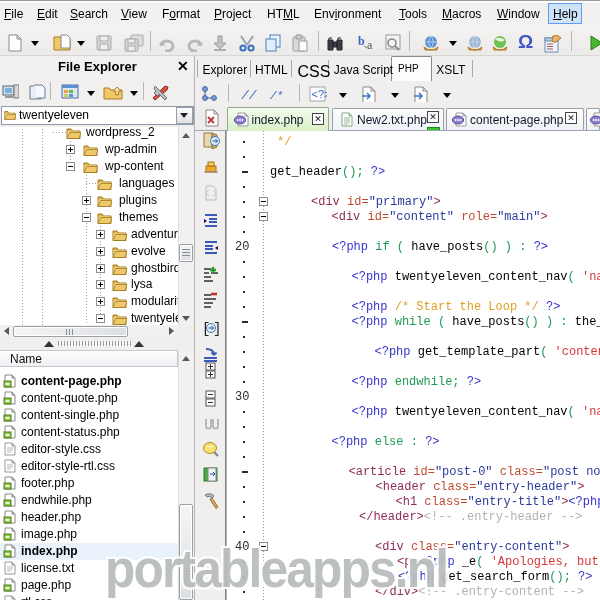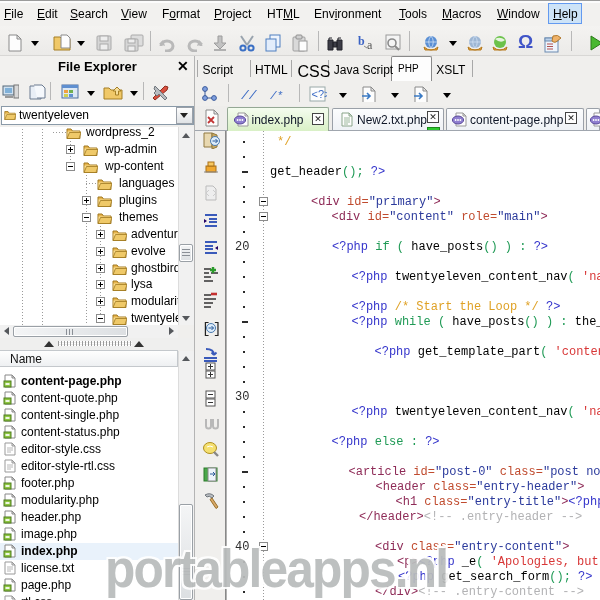--- a/index.html
+++ b/index.html
@@ -386,21 +386,21 @@
         <rect x="1" y="7" width="7" height="6" fill="#8ec641" stroke="#4e7d1e"></rect>
         <rect x="2.5" y="9" width="4" height="2" fill="#fff" opacity="0.85"></rect>
       </svg>
 <div class="frow" style="top:109px;">footer.php</div>
 <svg class="abs" style="left:3px;top:126.30000000000001px;" width="13" height="14" viewBox="0 0 13 14">
         <path d="M2 1 h7 l3 3 v9 h-10 z" fill="#fff" stroke="#888"></path>
         <path d="M9 1 l3 3 h-3 z" fill="#ddd" stroke="#888"></path>
         <rect x="1" y="7" width="7" height="6" fill="#8ec641" stroke="#4e7d1e"></rect>
         <rect x="2.5" y="9" width="4" height="2" fill="#fff" opacity="0.85"></rect>
       </svg>
-<div class="frow" style="top:126px;">modularity.php</div>
+<div class="frow" style="top:126px;">endwhile.php</div>
 <svg class="abs" style="left:3px;top:143.29999999999995px;" width="13" height="14" viewBox="0 0 13 14">
         <path d="M2 1 h7 l3 3 v9 h-10 z" fill="#fff" stroke="#888"></path>
         <path d="M9 1 l3 3 h-3 z" fill="#ddd" stroke="#888"></path>
         <rect x="1" y="7" width="7" height="6" fill="#8ec641" stroke="#4e7d1e"></rect>
         <rect x="2.5" y="9" width="4" height="2" fill="#fff" opacity="0.85"></rect>
       </svg>
 <div class="frow" style="top:143px;">header.php</div>
 <svg class="abs" style="left:3px;top:160.29999999999995px;" width="13" height="14" viewBox="0 0 13 14">
         <path d="M2 1 h7 l3 3 v9 h-10 z" fill="#fff" stroke="#888"></path>
         <path d="M9 1 l3 3 h-3 z" fill="#ddd" stroke="#888"></path>
@@ -442,21 +442,21 @@
 <div class="abs" style="left:182px;top:568px;width:8px;height:1px;background:#8a8f96;box-shadow:0 3px #8a8f96,0 6px #8a8f96"></div>
 <div class="abs" style="left:194px;top:56px;width:1px;height:544px;background:#b4b4b4"></div>
 <div class="abs" style="left:195px;top:56px;width:5px;height:544px;background:#f0efed"></div>
 <div class="abs" style="left:200px;top:56px;width:400px;height:25px;background:#f0efed"></div>
 <div class="abs" style="left:197px;top:60px;width:1px;height:17px;background:#a8a8a8"></div>
 <div class="abs" style="left:249.5px;top:60px;width:1px;height:17px;background:#a8a8a8"></div>
 <div class="abs" style="left:291.3px;top:60px;width:1px;height:17px;background:#a8a8a8"></div>
 <div class="abs" style="left:327.5px;top:60px;width:1px;height:17px;background:#a8a8a8"></div>
 <div class="abs" style="left:472px;top:60px;width:1px;height:17px;background:#a8a8a8"></div>
 <div class="abs" style="left:391px;top:56px;width:41px;height:25px;background:#fdfdfd;border:1px solid #8a8a8a;border-bottom:none;border-radius:2px 2px 0 0"></div>
-<div class="abs" style="left:202.5px;top:63px;font-size:12px;color:#000;white-space:nowrap">Script</div>
+<div class="abs" style="left:202.5px;top:63px;font-size:12px;color:#000;white-space:nowrap">Explorer</div>
 <div class="abs" style="left:255px;top:63px;font-size:12px;color:#000;white-space:nowrap">HTML</div>
 <div class="abs" style="left:297.5px;top:63px;font-size:16px;color:#000;white-space:nowrap">CSS</div>
 <div class="abs" style="left:333.8px;top:63px;font-size:12px;color:#000;white-space:nowrap">Java Script</div>
 <div class="abs" style="left:398px;top:63px;font-size:10px;color:#000;white-space:nowrap">PHP</div>
 <div class="abs" style="left:436.2px;top:63px;font-size:12px;color:#000;white-space:nowrap">XSLT</div>
 <div class="abs" style="left:195px;top:81px;width:405px;height:25px;background:#f0efed"></div>
 <svg class="abs" style="left:201px;top:86px;" width="18" height="16" viewBox="0 0 18 16">
       <circle cx="4" cy="3" r="2.4" fill="#7f9fdf" stroke="#3a5a9a"></circle>
       <circle cx="4" cy="12" r="2.4" fill="#7f9fdf" stroke="#3a5a9a"></circle>
       <circle cx="13" cy="12" r="2.4" fill="#7f9fdf" stroke="#3a5a9a"></circle>
@@ -652,20 +652,21 @@
     </div>
 <div class="code" style="left:277px;top:134.5px"><span class="o">*/</span></div>
 <div class="code" style="left:270px;top:164.5px"><span class="k">get_header</span><span class="g">();</span><span class="k"> </span><span class="b">?&gt;</span></div>
 <div class="code" style="left:311px;top:194.5px"><span class="m">&lt;div</span><span class="k"> </span><span class="r">id=</span><span class="v">"primary"</span><span class="m">&gt;</span></div>
 <div class="code" style="left:331.5px;top:209.5px"><span class="m">&lt;div</span><span class="k"> </span><span class="r">id=</span><span class="v">"content"</span><span class="k"> </span><span class="r">role=</span><span class="v">"main"</span><span class="m">&gt;</span></div>
 <div class="code" style="left:332px;top:239.5px"><span class="b">&lt;?php </span><span class="g">if ( </span><span class="k">have_posts</span><span class="g">() ) : </span><span class="b">?&gt;</span></div>
 <div class="code" style="left:351.5px;top:269.5px"><span class="b">&lt;?php </span><span class="k">twentyeleven_content_nav</span><span class="g">(</span><span class="k"> </span><span class="s">'na</span></div>
 <div class="code" style="left:351.5px;top:299.5px"><span class="b">&lt;?php </span><span class="o">/* Start the Loop */</span><span class="k"> </span><span class="b">?&gt;</span></div>
 <div class="code" style="left:351.5px;top:314.5px"><span class="b">&lt;?php </span><span class="g">while ( </span><span class="k">have_posts</span><span class="g">() ) : </span><span class="k">the_</span></div>
 <div class="code" style="left:374.5px;top:344.5px"><span class="b">&lt;?php </span><span class="k">get_template_part</span><span class="g">(</span><span class="k"> </span><span class="s">'conten</span></div>
+<div class="code" style="left:351.5px;top:374.5px"><span class="b">&lt;?php </span><span class="g">endwhile;</span><span class="k"> </span><span class="b">?&gt;</span></div>
 <div class="code" style="left:351.5px;top:404.5px"><span class="b">&lt;?php </span><span class="k">twentyeleven_content_nav</span><span class="g">(</span><span class="k"> </span><span class="s">'na</span></div>
 <div class="code" style="left:331.5px;top:434.5px"><span class="b">&lt;?php </span><span class="g">else : </span><span class="b">?&gt;</span></div>
 <div class="code" style="left:348.5px;top:464.5px"><span class="m">&lt;article</span><span class="k"> </span><span class="r">id=</span><span class="v">"post-0"</span><span class="k"> </span><span class="r">class=</span><span class="v">"post no</span></div>
 <div class="code" style="left:375.5px;top:479.5px"><span class="m">&lt;header</span><span class="k"> </span><span class="r">class=</span><span class="v">"entry-header"</span><span class="m">&gt;</span></div>
 <div class="code" style="left:395.5px;top:494.5px"><span class="m">&lt;h1</span><span class="k"> </span><span class="r">class=</span><span class="v">"entry-title"</span><span class="m">&gt;</span><span class="b">&lt;?php</span></div>
 <div class="code" style="left:359px;top:509.5px"><span class="m">&lt;/header&gt;</span><span class="c">&lt;!-- .entry-header --&gt;</span></div>
 <div class="code" style="left:375px;top:539.5px"><span class="m">&lt;div</span><span class="k"> </span><span class="r">class=</span><span class="v">"entry-content"</span><span class="m">&gt;</span></div>
 <div class="code" style="left:397px;top:554.5px"><span class="m">&lt;p&gt;</span><span class="b">&lt;?php </span><span class="k">_e</span><span class="g">(</span><span class="k"> </span><span class="s">'Apologies, but</span></div>
 <div class="code" style="left:398px;top:569.5px"><span class="b">&lt;?php </span><span class="k">get_search_form</span><span class="g">();</span><span class="k"> </span><span class="b">?&gt;</span></div>
 <div class="code" style="left:375px;top:584.5px"><span class="m">&lt;/div&gt;</span><span class="c">&lt;!-- .entry-content --&gt;</span></div>

